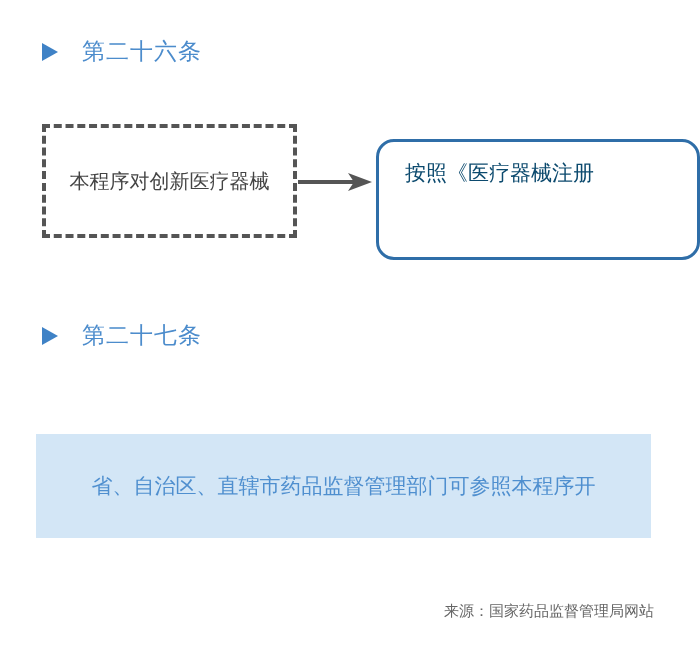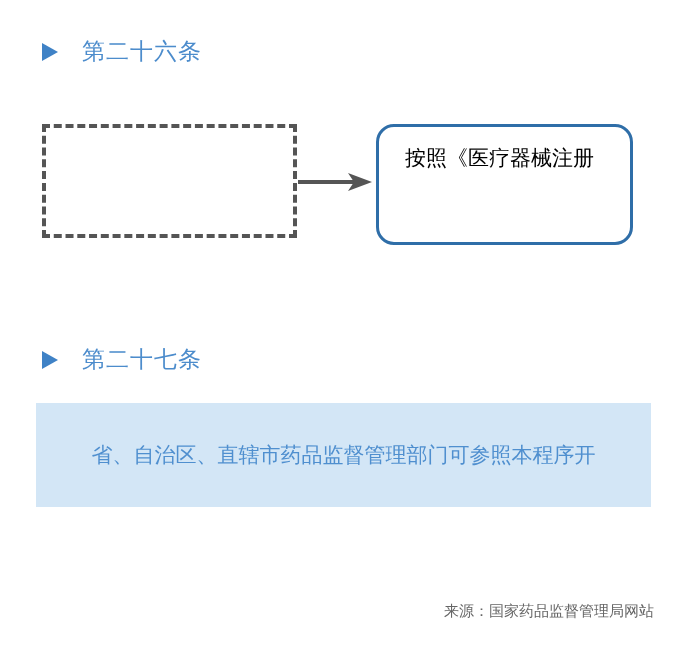--- a/index.html
+++ b/index.html
@@ -3,44 +3,45 @@
 <meta charset="utf-8">
 <style>
   html, body { margin:0; padding:0; background:#ffffff; }
   body { width:700px; height:654px; position:relative; overflow:hidden;
          font-family:"DejaVu Sans","Liberation Sans",sans-serif; }
   .heading { position:absolute; left:42px; display:flex; align-items:center; }
   .heading .tri { width:0; height:0; border-top:9px solid transparent; border-bottom:9px solid transparent;
                   border-left:16px solid #3f82c6; margin-right:24px; }
   .heading .txt { color:#4c8ccc; font-size:23px; letter-spacing:1px; }
   #h1 { top:36px; }
-  #h2 { top:320px;margin-top:24px; }
+  #h2 { top:320px; }
   .dashed-box { position:absolute; left:42px; top:124px; width:255px; height:114px;
                 border:4px dashed #555555; box-sizing:border-box;
                 display:flex; align-items:center; justify-content:center; text-align:center;
                 color:#444444; font-size:20px; line-height:29px; padding:0 6px; }
   .arrow { position:absolute; left:298px; top:172px; width:74px; height:20px; }
-  .rounded-box { position:absolute; left:376px; top:124px; width:257px; height:121px;
+  .rounded-box { position:absolute; left:376px; top:139px; width:324px; height:121px;
                  border:3px solid #2f6ea8; border-radius:18px; box-sizing:border-box;
-                 color:#000000; font-size:21px; line-height:30px; padding:16px 20px 0 26px; }
-  .note { position:absolute; left:36px; top:403px; width:615px; height:104px;
+                 color:#0c4a6e; font-size:21px; line-height:30px; padding:16px 20px 0 26px; }
+  .note { position:absolute; left:36px; top:434px; width:615px; height:104px;
           background:#d3e6f6; display:flex; align-items:center; justify-content:center;
           text-align:center; color:#4f8fcf; font-size:21px; line-height:29px; }
   .source { position:absolute; right:46px; top:602px; color:#666666; font-size:15px;margin-left:28px; }
 </style>
 </head>
 <body>
 
 <div class="heading" id="h1">
   <span class="tri"></span>
   <span class="txt">第二十六条</span>
 </div>
 
 <div class="dashed-box">
   <div>
+    <div>本程序对创新医疗器械</div>
   </div>
 </div>
 
 <svg class="arrow" viewBox="0 0 74 20">
   <line x1="0" y1="10" x2="58" y2="10" stroke="#555555" stroke-width="4"></line>
   <polygon points="50,1 74,10 50,19 56,10" fill="#555555"></polygon>
 </svg>
 
 <div class="rounded-box">
   <div>按照《医疗器械注册</div>

